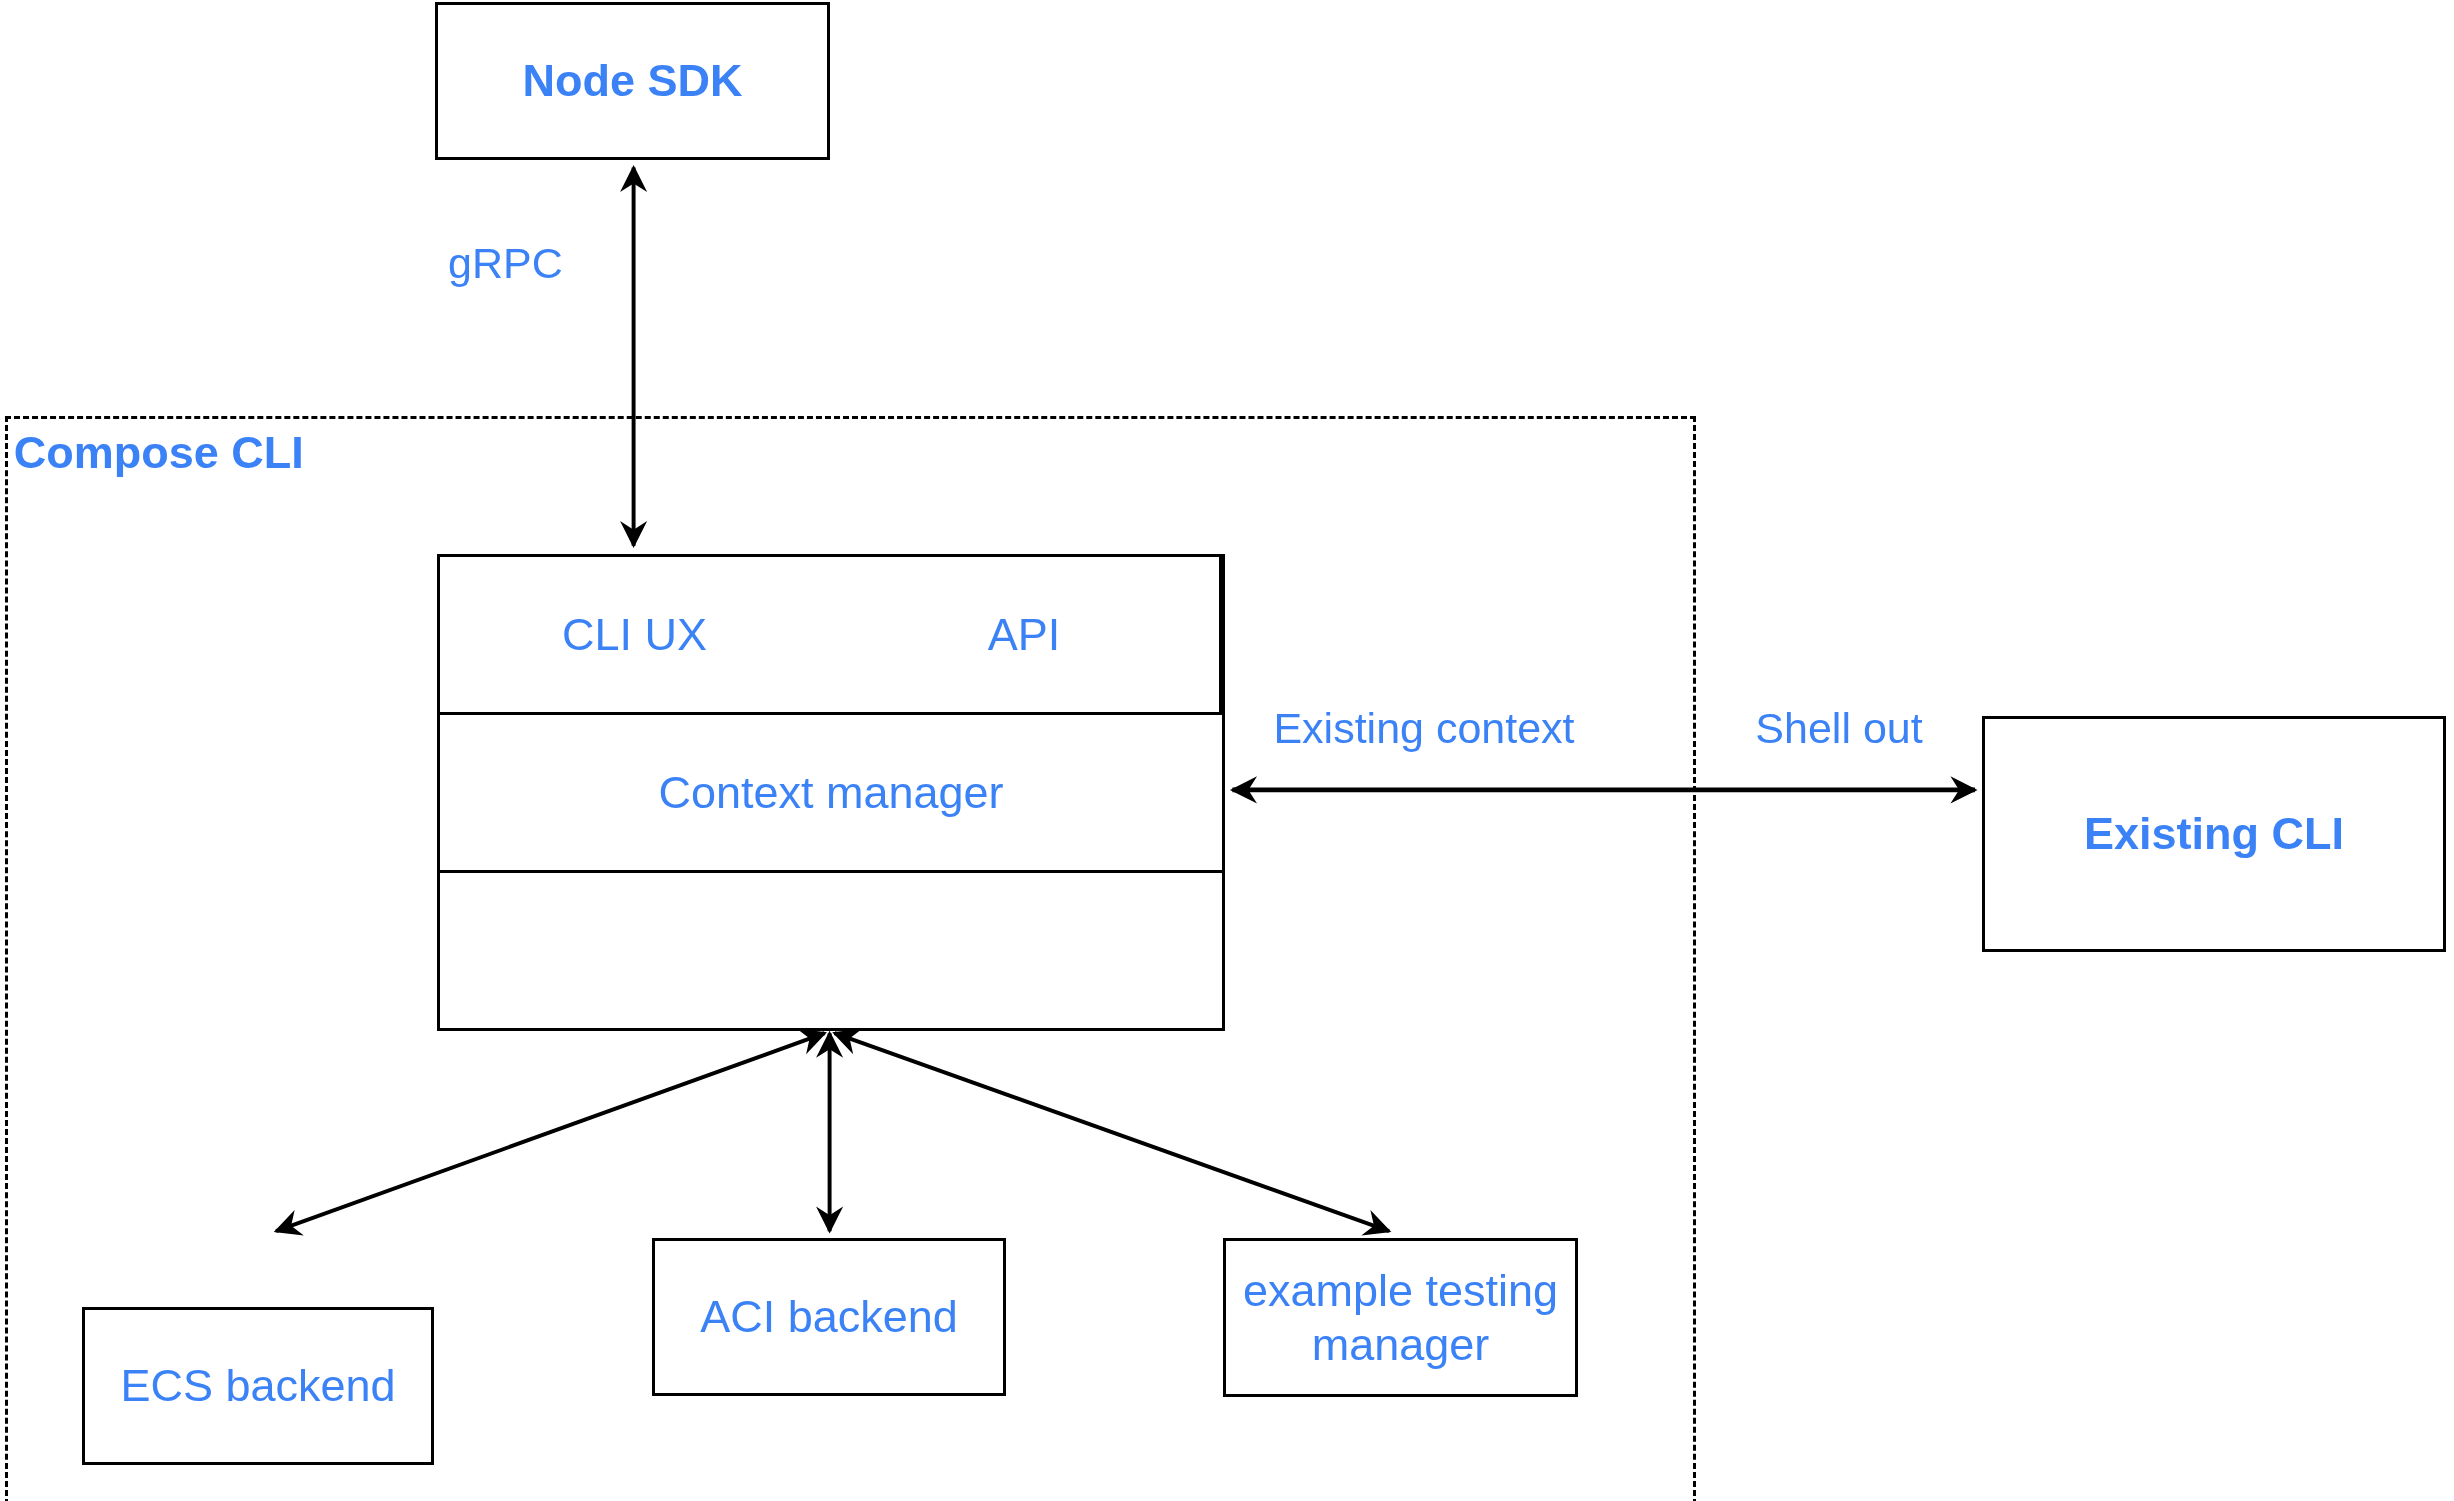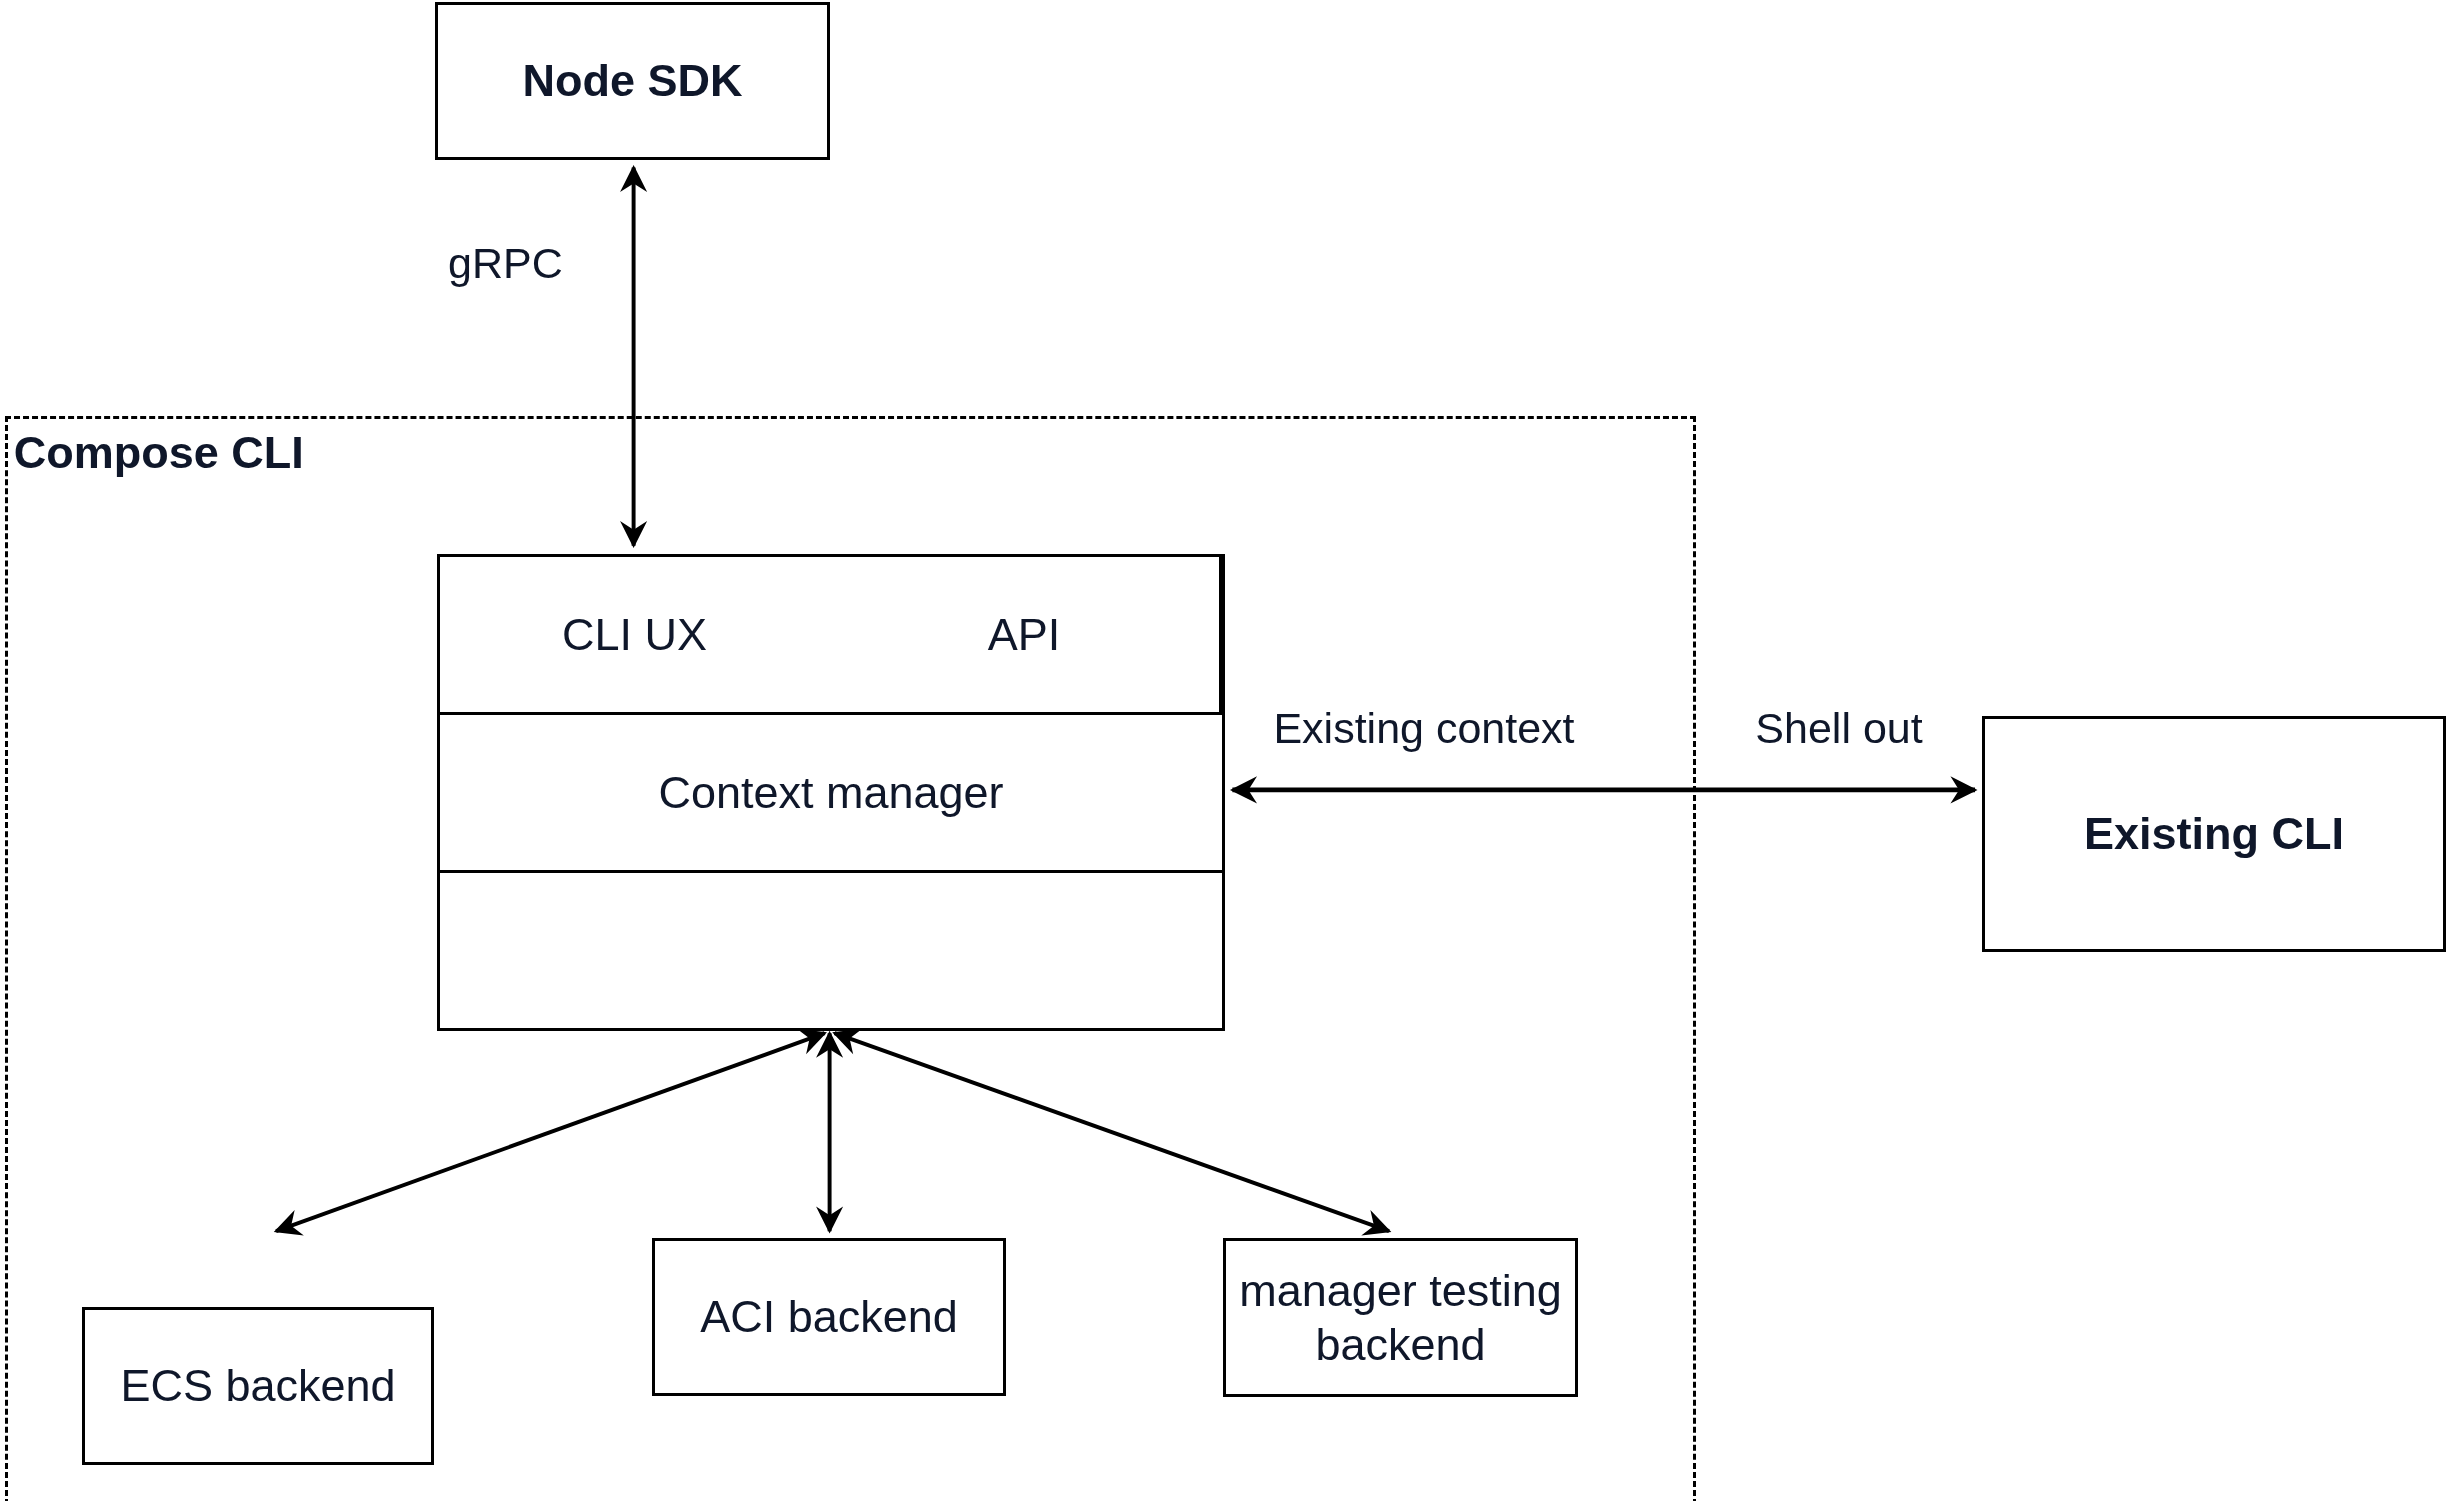--- a/index.html
+++ b/index.html
@@ -1,21 +1,21 @@
 <!DOCTYPE html>
 <html><head>
 <meta charset="utf-8">
 <style>
   html,body{margin:0;padding:0;background:#fff;}
   #canvas{
     position:relative;
     width:2455px;height:1501px;
     background:#ffffff;
     font-family:"Liberation Sans", sans-serif;
-    color:#0f172a;
+    color:#3b82f6;
     overflow:hidden;
   }
   .box{
     position:absolute;
     border:3.9px solid #000;
     background:#fff;
     display:flex;align-items:center;justify-content:center;
     text-align:center;
     font-size:45px;
     line-height:1.2;
@@ -94,21 +94,21 @@
 
   <div class="box" style="left:82px;top:1307px;width:352px;height:158px;text-align:center;">
     <span>ECS backend</span>
   </div>
 
   <div class="box" style="left:652px;top:1238px;width:354px;height:158px;">
     <span>ACI backend</span>
   </div>
 
   <div class="box" style="left:1223px;top:1238px;width:355px;height:159px;padding:0 9.9px;">
-    <span>manager testing backend</span>
+    <span>example testing manager</span>
   </div>
 
   <span class="edge-label" style="left:448px;top:240px;width:163px;">gRPC</span>
 
   <span class="edge-label" style="left:1227px;top:705px;width:394px;text-align:center;">Existing context</span>
 
   <span class="edge-label" style="left:1696px;top:705px;width:286px;text-align:center;">Shell out</span>
 
   <svg class="arrows" width="2455" height="1501" viewBox="0 0 2492 1524">
     <defs>

